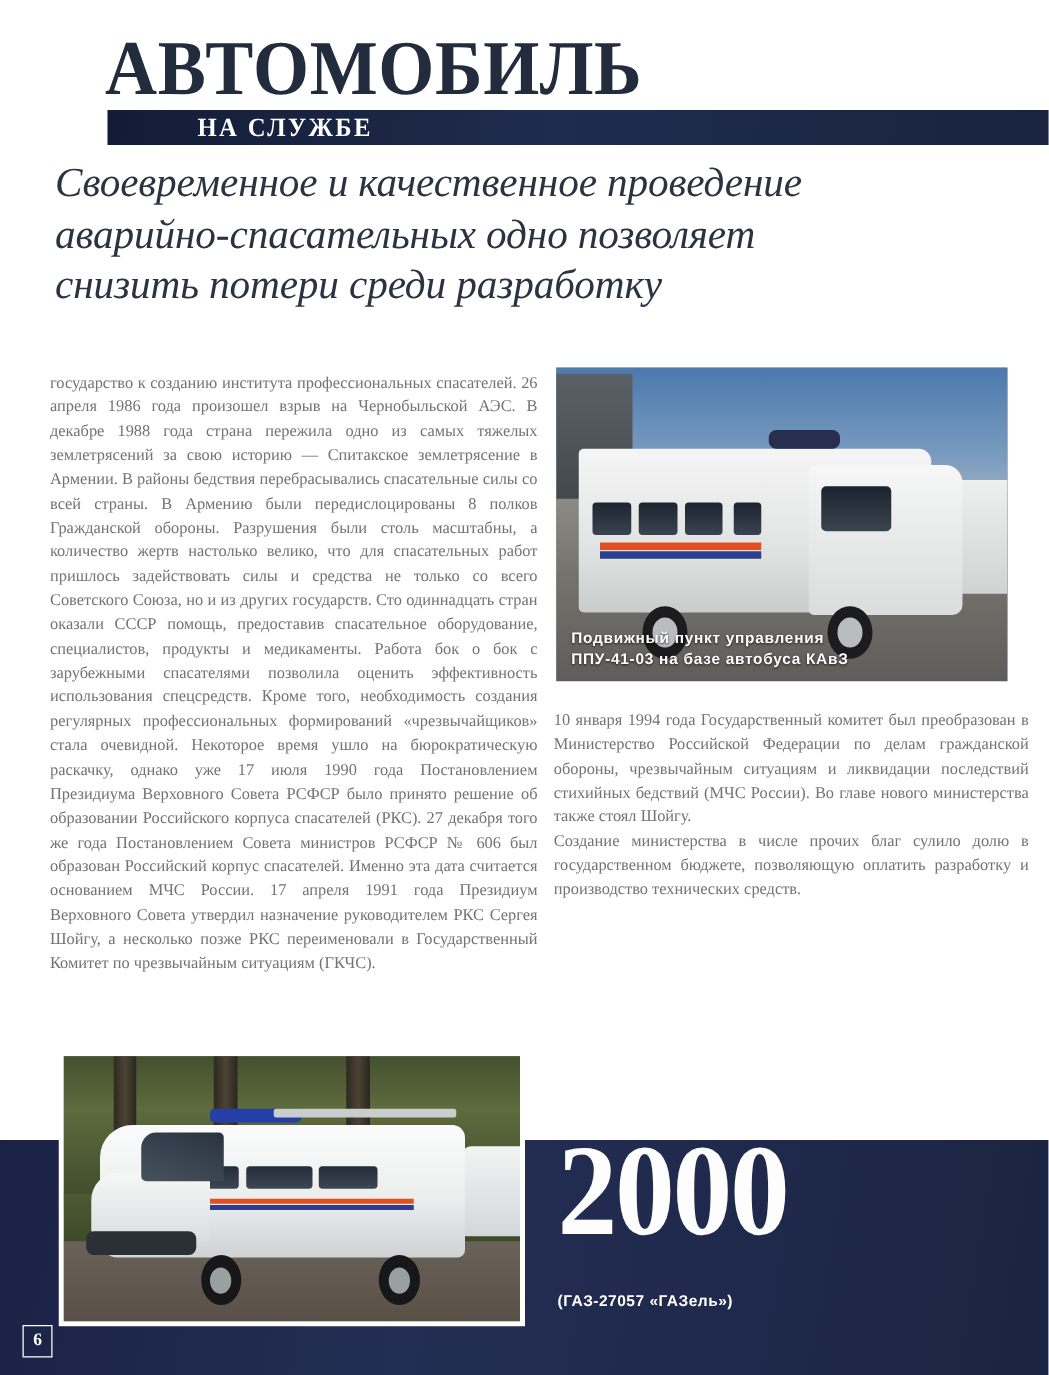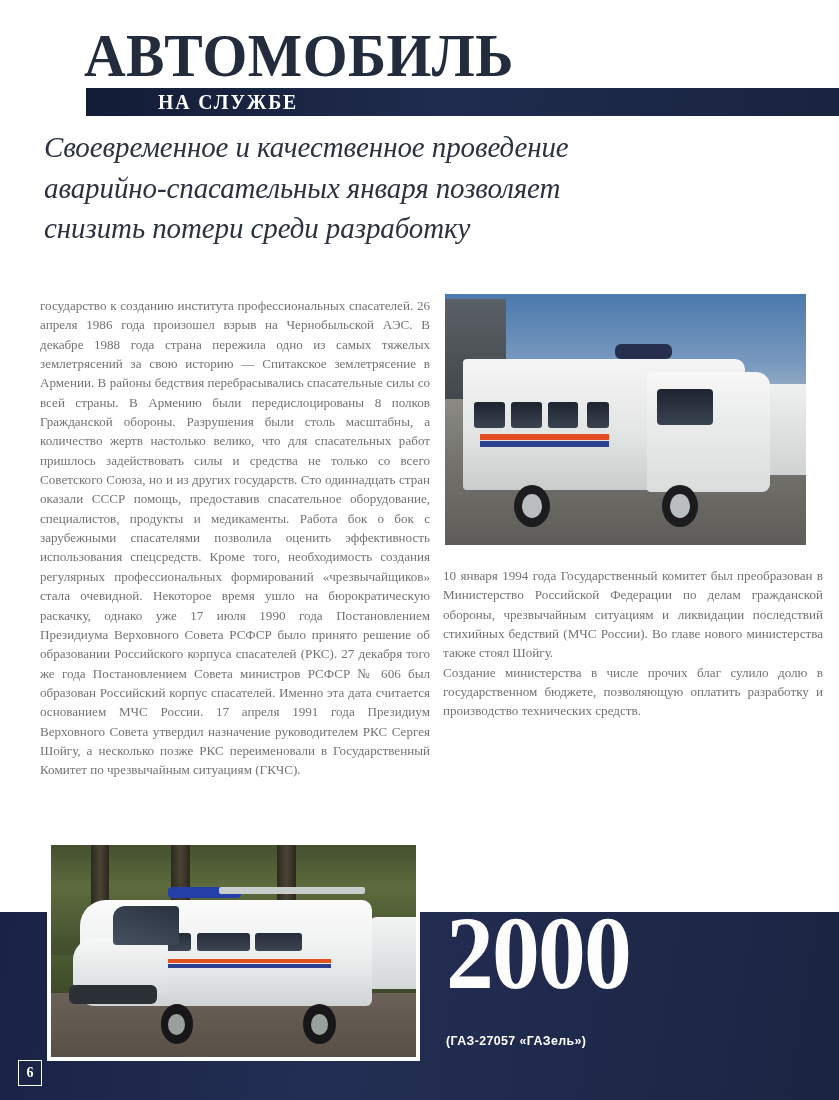--- a/index.html
+++ b/index.html
@@ -64,21 +64,21 @@
   }
 
   
   #deck {
     position: absolute;
     left: 44px;
     top: 127px;
     width: 760px;
     font-family: "Liberation Serif", serif;
     font-style: italic;
-    font-size: 29px;
+    font-size: 33px;
     line-height: 40.5px;
     color: #2b3240;
     letter-spacing: -0.1px;
   }
   #deck .deck-line { display: block; white-space: nowrap; }
 
   
   .bodycol {
     position: absolute;
     font-family: "Liberation Serif", serif;
@@ -323,21 +323,21 @@
 <div id="page">
 
   <div id="masthead">
     <div id="masthead-bar"></div>
     <div id="masthead-title">АВТОМОБИЛЬ</div>
     <div id="masthead-subtitle">НА СЛУЖБЕ</div>
   </div>
 
   <div id="deck">
     <span class="deck-line">Своевременное и качественное проведение</span>
-    <span class="deck-line">аварийно-спасательных января позволяет</span>
+    <span class="deck-line">аварийно-спасательных одно позволяет</span>
     <span class="deck-line">снизить потери среди разработку</span>
   </div>
 
   <div class="bodycol" id="col-left">
     <p>государство к созданию института профессиональных спасателей. 26 апреля 1986 года произошел взрыв на Чернобыльской АЭС. В декабре 1988 года страна пережила одно из самых тяжелых землетрясений за свою историю — Спитакское землетрясение в Армении. В районы бедствия перебрасывались спасательные силы со всей страны. В Армению были передислоцированы 8 полков Гражданской обороны. Разрушения были столь масштабны, а количество жертв настолько велико, что для спасательных работ пришлось задействовать силы и средства не только со всего Советского Союза, но и из других государств. Сто одиннадцать стран оказали СССР помощь, предоставив спасательное оборудование, специалистов, продукты и медикаменты. Работа бок о бок с зарубежными спасателями позволила оценить эффективность использования спецсредств. Кроме того, необходимость создания регулярных профессиональных формирований «чрезвычайщиков» стала очевидной. Некоторое время ушло на бюрократическую раскачку, однако уже 17 июля 1990 года Постановлением Президиума Верховного Совета РСФСР было принято решение об образовании Российского корпуса спасателей (РКС). 27 декабря того же года Постановлением Совета министров РСФСР № 606 был образован Российский корпус спасателей. Именно эта дата считается основанием МЧС России. 17 апреля 1991 года Президиум Верховного Совета утвердил назначение руководителем РКС Сергея Шойгу, а несколько позже РКС переименовали в Государственный Комитет по чрезвычайным ситуациям (ГКЧС).</p>
   </div>
 
   <div id="photo-bus">
     <div class="bus-sky"></div>
     <div class="bus-ground"></div>
@@ -354,20 +354,24 @@
     <div class="bus-cab">
       <div class="bus-win" style="left:8%;top:14%;width:46%;height:30%;border-radius:4px"></div>
     </div>
     <div class="bus-roofpod"></div>
     <div class="bus-wheel" style="left:19%">
         <div class="bus-hub"></div>
       </div>
     <div class="bus-wheel" style="left:60%">
         <div class="bus-hub"></div>
       </div>
+    <div id="photo-bus-caption">
+      <span>Подвижный пункт управления</span>
+      <span>ППУ-41-03 на базе автобуса КАвЗ</span>
+    </div>
   </div>
 
   <div class="bodycol" id="col-right">
     <p>10 января 1994 года Государственный комитет был преобразован в Министерство Российской Федерации по делам гражданской обороны, чрезвычайным ситуациям и ликвидации последствий стихийных бедствий (МЧС России). Во главе нового министерства также стоял Шойгу.</p>
     <p>Создание министерства в числе прочих благ сулило долю в государственном бюджете, позволяющую оплатить разработку и производство технических средств.</p>
   </div>
 
   <div id="bottom-band"></div>
 
   <div id="year">2000</div>

